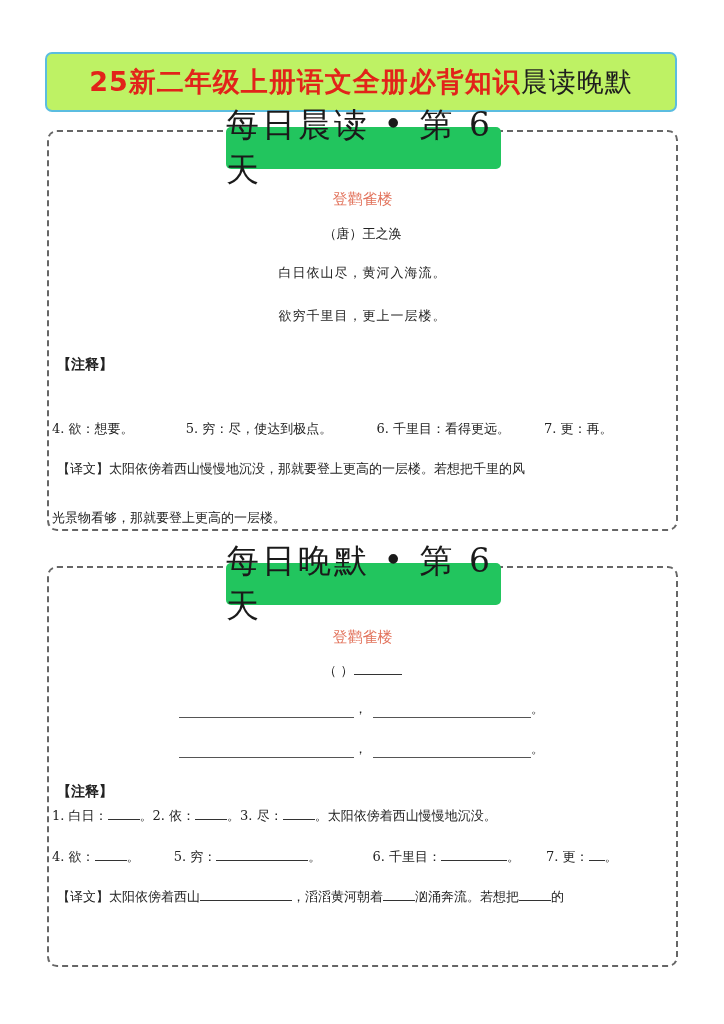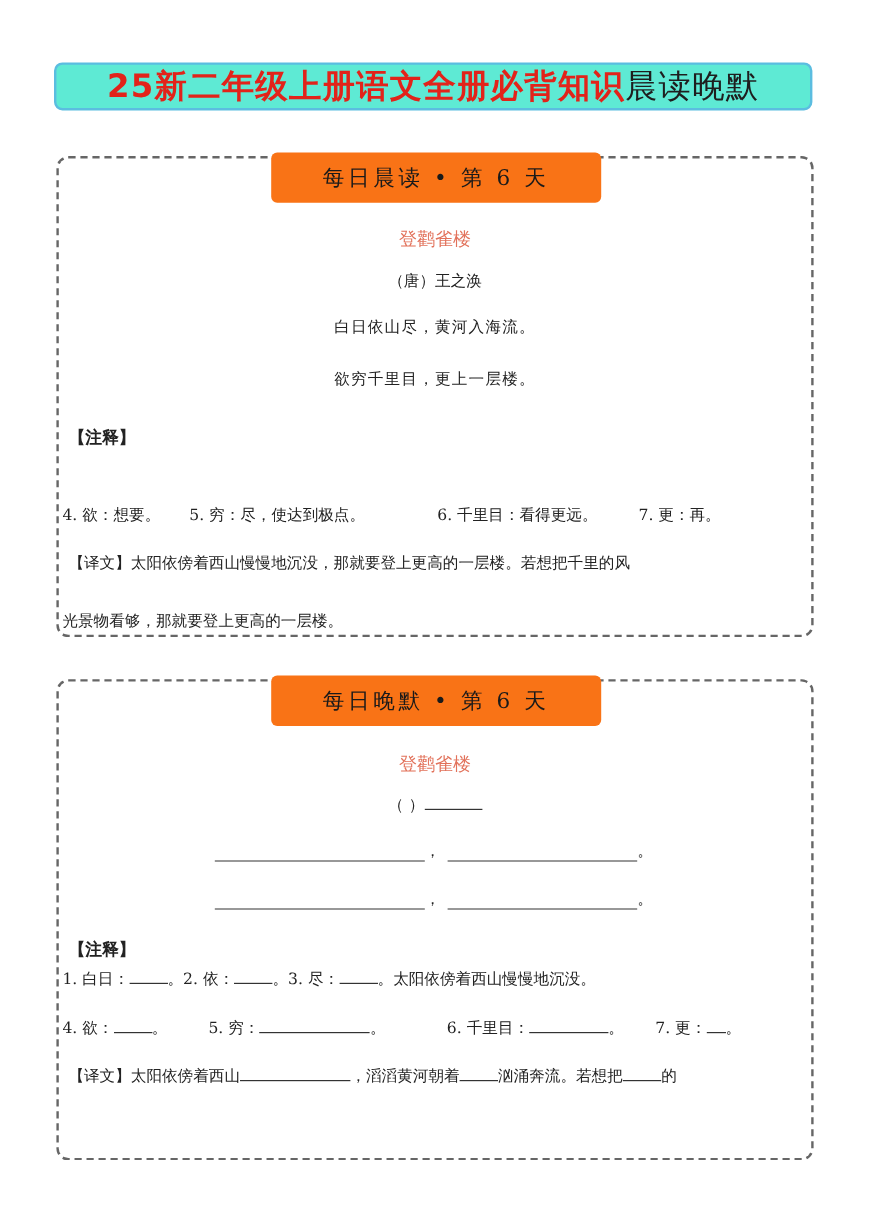--- a/index.html
+++ b/index.html
@@ -1,30 +1,30 @@
 <!DOCTYPE html>
 <html><head>
   <meta charset="utf-8">
   <style>
     html, body { margin:0; padding:0; background:#ffffff; }
     body { width:724px; height:1024px; position:relative; overflow:hidden;
       font-family:"DejaVu Serif", "Liberation Serif", serif; color:#222; }
-    .title-bar { position:absolute; left:45px; top:52px; width:632px; height:40px;
-      background:#5eead4; border:2px solid #5bbde0; border-radius:7px; box-sizing:border-box;
+    .title-bar { position:absolute; left:45px; top:52px; width:632px; height:60px;
+      background:#bef264; border:2px solid #5bbde0; border-radius:7px; box-sizing:border-box;
       display:flex; align-items:center; justify-content:center; font-size:27px; font-weight:bold;
       letter-spacing:1px; white-space:nowrap; }
     .title-red { color:#e2231a; font-family:"DejaVu Sans", sans-serif; }
     .title-black { color:#1e1e1e; font-weight:normal; font-family:"DejaVu Serif", serif; }
     .card { position:absolute; left:47px; width:631px; box-sizing:border-box;
       border:2px dashed #666; border-radius:10px; }
     .card-1 { top:130px; height:401px; }
     .card-2 { top:566px; height:401px; }
     .day-banner { position:absolute; left:177px; width:275px; height:42px; top:-5px;
-      background:#f97316; border-radius:5px; display:flex; align-items:center; justify-content:center;
-      font-size:18px; color:#1a1a1a; letter-spacing:3px; font-family:"DejaVu Serif", serif; }
+      background:#22c55e; border-radius:5px; display:flex; align-items:center; justify-content:center;
+      font-size:33px; color:#1a1a1a; letter-spacing:3px; font-family:"DejaVu Serif", serif; }
     .poem-title { position:absolute; left:0; right:0; text-align:center; color:#e2725b;
       font-size:15px; font-family:"DejaVu Sans", sans-serif; }
     .author { position:absolute; left:0; right:0; text-align:center; font-size:13px; }
     .verse { position:absolute; left:0; right:0; text-align:center; font-size:13px; letter-spacing:1px; }
     .note-head { position:absolute; left:8px; font-size:14px; font-weight:bold; }
     .line { position:absolute; left:3px; font-size:13px; white-space:nowrap; }
     .blank { display:inline-block; border-bottom:1px solid #333; height:12px; vertical-align:baseline; }
     .fill-row { position:absolute; left:130px; display:flex; align-items:flex-end; font-size:13px; }
     .fill-line { display:inline-block; border-bottom:1.5px solid #555; height:1px; }
   </style>
@@ -38,22 +38,22 @@
 
 <div class="card card-1">
   <div class="day-banner">每日晨读 • 第 6 天</div>
   <div class="poem-title" style="top:58px;">登鹳雀楼</div>
   <div class="author" style="top:93px;">（唐）王之涣</div>
   <div class="verse" style="top:132px;">白日依山尽，黄河入海流。</div>
   <div class="verse" style="top:175px;">欲穷千里目，更上一层楼。</div>
   <div class="note-head" style="top:224px;">【注释】</div>
   <div class="line" style="top:288px;">
     <span>4. 欲：想要。</span>
-    <span style="margin-left:20px;">5. 穷：尽，使达到极点。</span>
-    <span style="margin-left:56px;">6. 千里目：看得更远。</span>
+    <span style="margin-left:48px;">5. 穷：尽，使达到极点。</span>
+    <span style="margin-left:40px;">6. 千里目：看得更远。</span>
     <span style="margin-left:30px;">7. 更：再。</span>
   </div>
   <div class="line" style="top:328px; left:8px;">【译文】太阳依傍着西山慢慢地沉没，那就要登上更高的一层楼。若想把千里的风</div>
   <div class="line" style="top:377px;">光景物看够，那就要登上更高的一层楼。</div>
 </div>
 
 <div class="card card-2">
   <div class="day-banner">每日晚默 • 第 6 天</div>
   <div class="poem-title" style="top:60px;">登鹳雀楼</div>
   <div class="author" style="top:94px;">

